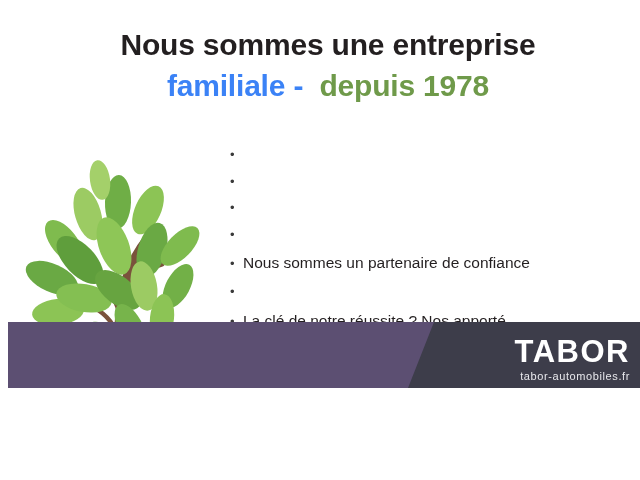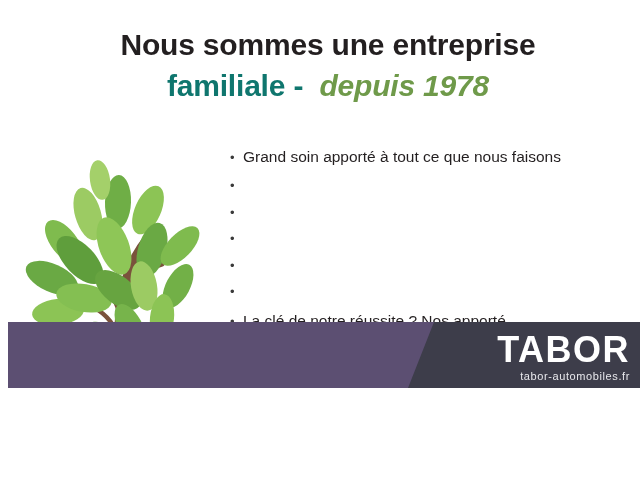--- a/index.html
+++ b/index.html
@@ -35,24 +35,23 @@
     line-height: 1.38;
     letter-spacing: -0.2px;
     color: #231f20;
   }
   .headline .line {
     display: block;
     white-space: nowrap;
   }
   .headline .accent {
     color: #6f9a4a;
-    font-style: italic;
   }
   .headline .dash {
-    color: #0f766e;
+    color: #3b82f6;
   }
 
   
   .bullets {
     position: absolute;
     left: 222px;
     top: 148px;
     width: 400px;
   }
   .bullet-row {
@@ -110,21 +109,21 @@
   }
   .logo-wrap {
     position: absolute;
     right: 18px;
     bottom: 6px;
     width: 210px;
     text-align: right;
     color: #ffffff;
   }
   .logo-word {
-    font-size: 36px;
+    font-size: 31px;
     font-weight: bold;
     letter-spacing: 1.5px;
     line-height: 1.05;
     display: inline-block;
   }
   .logo-word .o-letter {
     display: inline-block;
     position: relative;
     color: #ffffff;
   }
@@ -175,33 +174,33 @@
         <ellipse cx="140" cy="168" rx="12" ry="24" fill="#8cc455" transform="rotate(6 140 168)"></ellipse>
         <ellipse cx="108" cy="176" rx="12" ry="24" fill="#77b44b" transform="rotate(-28 108 176)"></ellipse>
         <ellipse cx="78" cy="30" rx="10" ry="20" fill="#a4d06a" transform="rotate(-8 78 30)"></ellipse>
       </g>
     </svg>
   </div>
 
   <div class="bullets">
     <div class="bullet-row">
       <span class="bullet-dot">•</span>
-      <span class="bullet-text">Grand soin apporté à tout ce que nous faisons</span>
-    </div>
-    <div class="bullet-row">
-      <span class="bullet-dot">•</span>
-    </div>
-    <div class="bullet-row">
-      <span class="bullet-dot">•</span>
-    </div>
-    <div class="bullet-row">
-      <span class="bullet-dot">•</span>
-    </div>
-    <div class="bullet-row">
-      <span class="bullet-dot">•</span>
+    </div>
+    <div class="bullet-row">
+      <span class="bullet-dot">•</span>
+    </div>
+    <div class="bullet-row">
+      <span class="bullet-dot">•</span>
+    </div>
+    <div class="bullet-row">
+      <span class="bullet-dot">•</span>
+    </div>
+    <div class="bullet-row">
+      <span class="bullet-dot">•</span>
+      <span class="bullet-text">Nous sommes un partenaire de confiance</span>
     </div>
     <div class="bullet-row">
       <span class="bullet-dot">•</span>
     </div>
     <div class="bullet-row">
       <span class="bullet-dot">•</span>
       <span class="bullet-text">La clé de notre réussite ? Nos apporté.</span>
     </div>
   </div>
 

